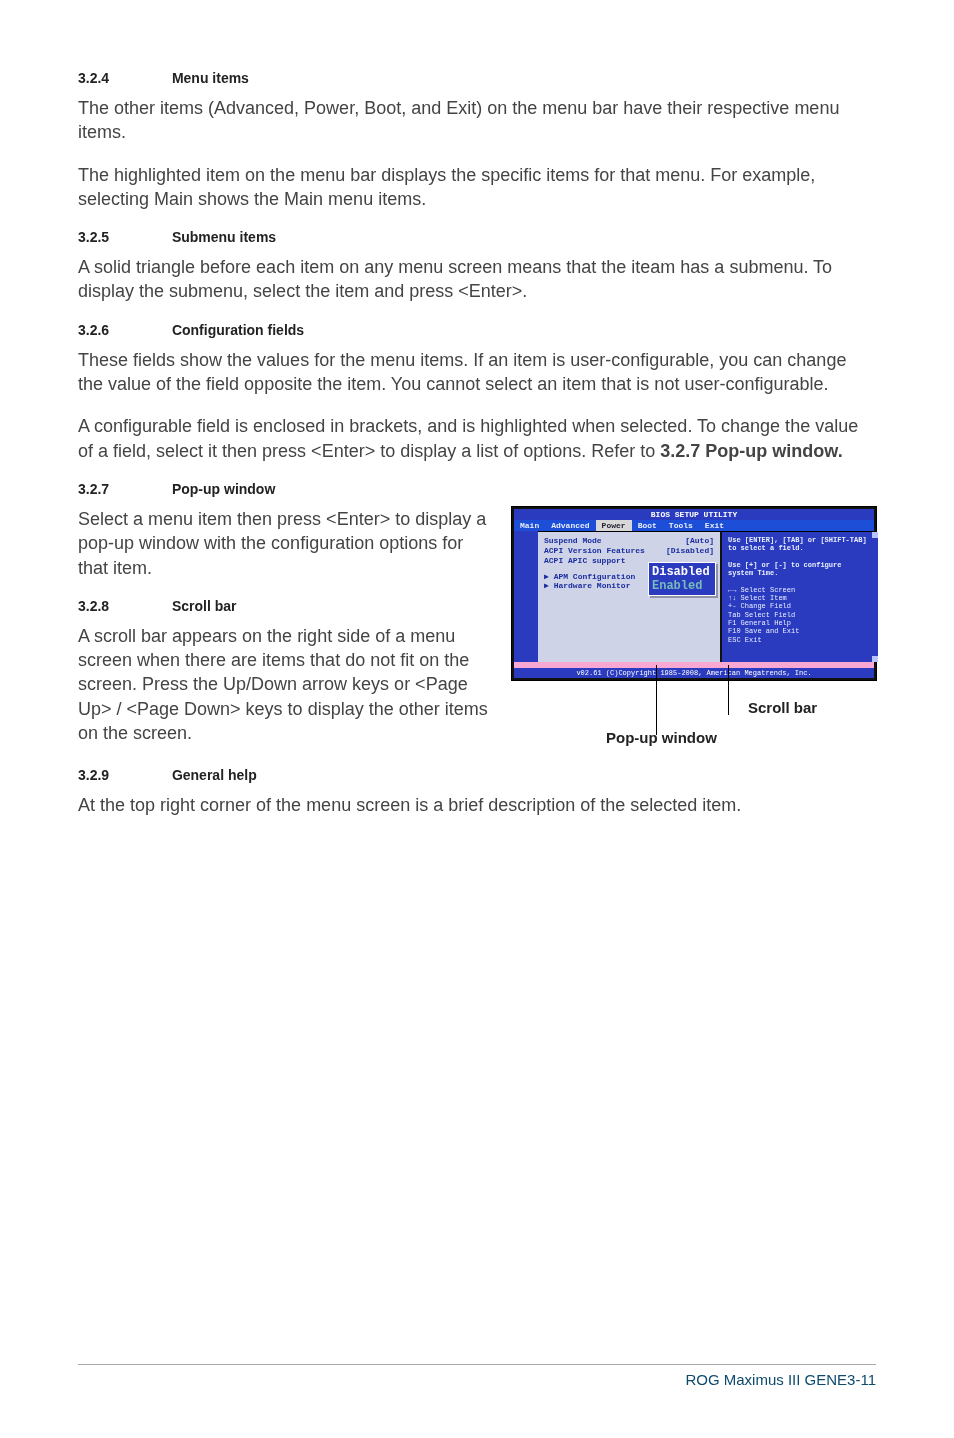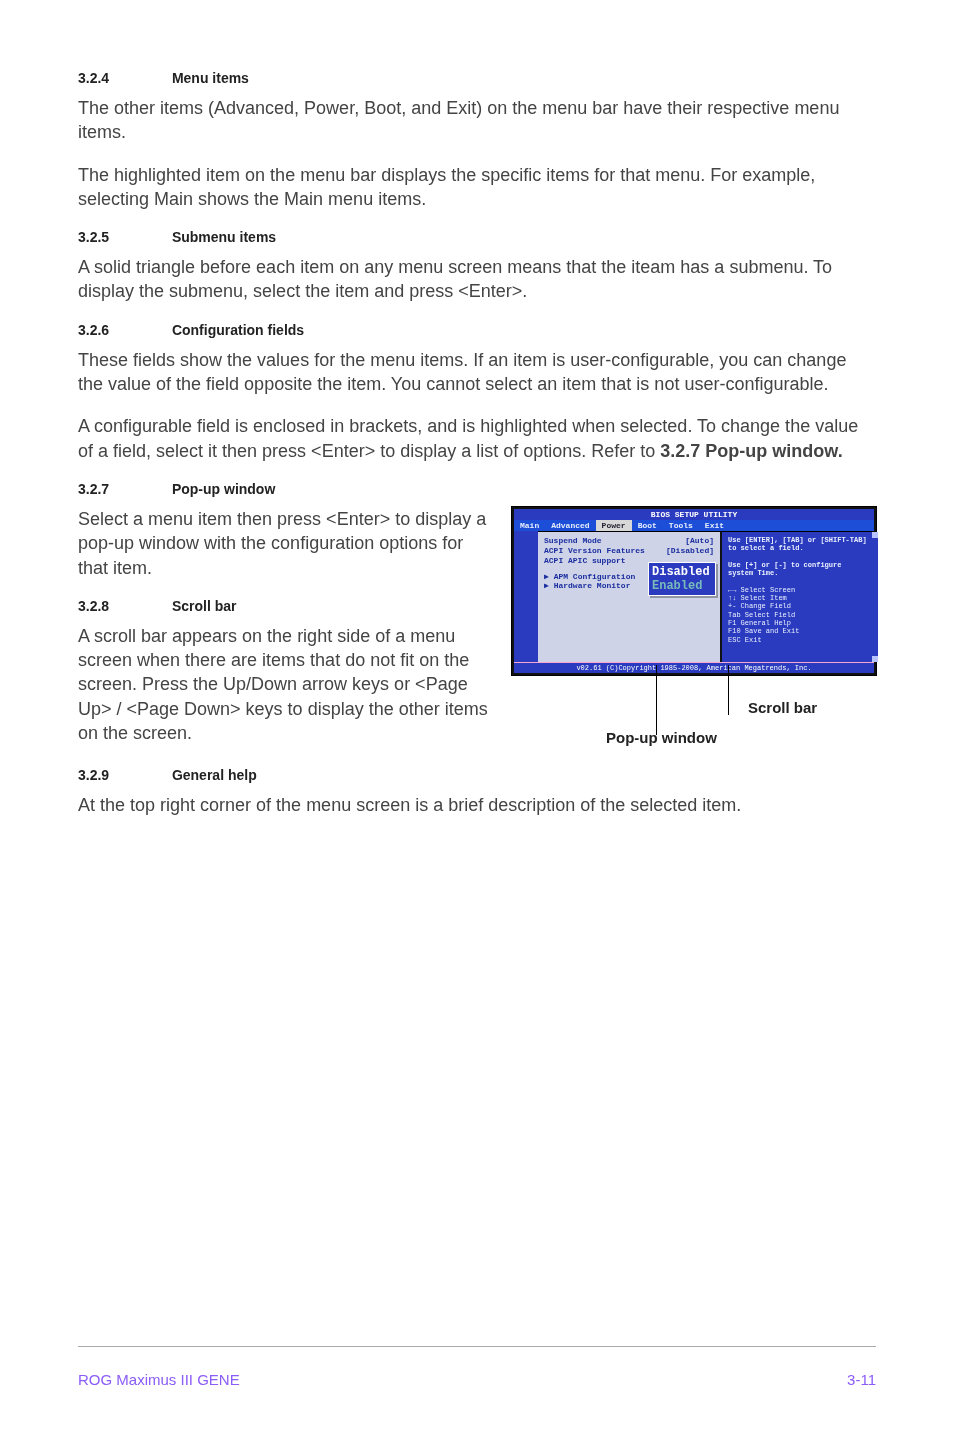--- a/index.html
+++ b/index.html
@@ -127,21 +127,21 @@
   }
   .bios-scrollbar .arrow {
     width:6px; height:6px; background:#b8c4ff; display:block;
   }
   .bios-footer {
     background: #2a3bbf;
     color: #fff;
     text-align: center;
     font-size: 7px;
     padding: 1px 0;
-    border-top: 1px solid #f9a8d4;
+    border-top: 6px solid #f9a8d4;
   }
 
   .callout-line-v {
     position: absolute;
     width: 1px;
     background: #000;
   }
   .callout-label {
     position: absolute;
     font-weight: bold;
@@ -154,25 +154,25 @@
     width: 380px;
     height: 260px;
   }
 
   .page-footer {
     position: absolute;
     left: 78px;
     right: 78px;
     bottom: 50px;
     border-top: 1px solid #aaa;
-    padding-top: 24px;
-    display: flex;
-    justify-content: space-between;
+    padding-top: 6px;
+    display: flex;
+    justify-content: flex-end;
     font-size: 15px;
-    color: #8b5cf6;
+    color: #0c4a6e;
   }
 </style>
 </head>
 <body>
 
 <div class="page">
 
   <h2 class="section-heading">
     <span class="num">3.2.4</span>
     <span>Menu items</span>

